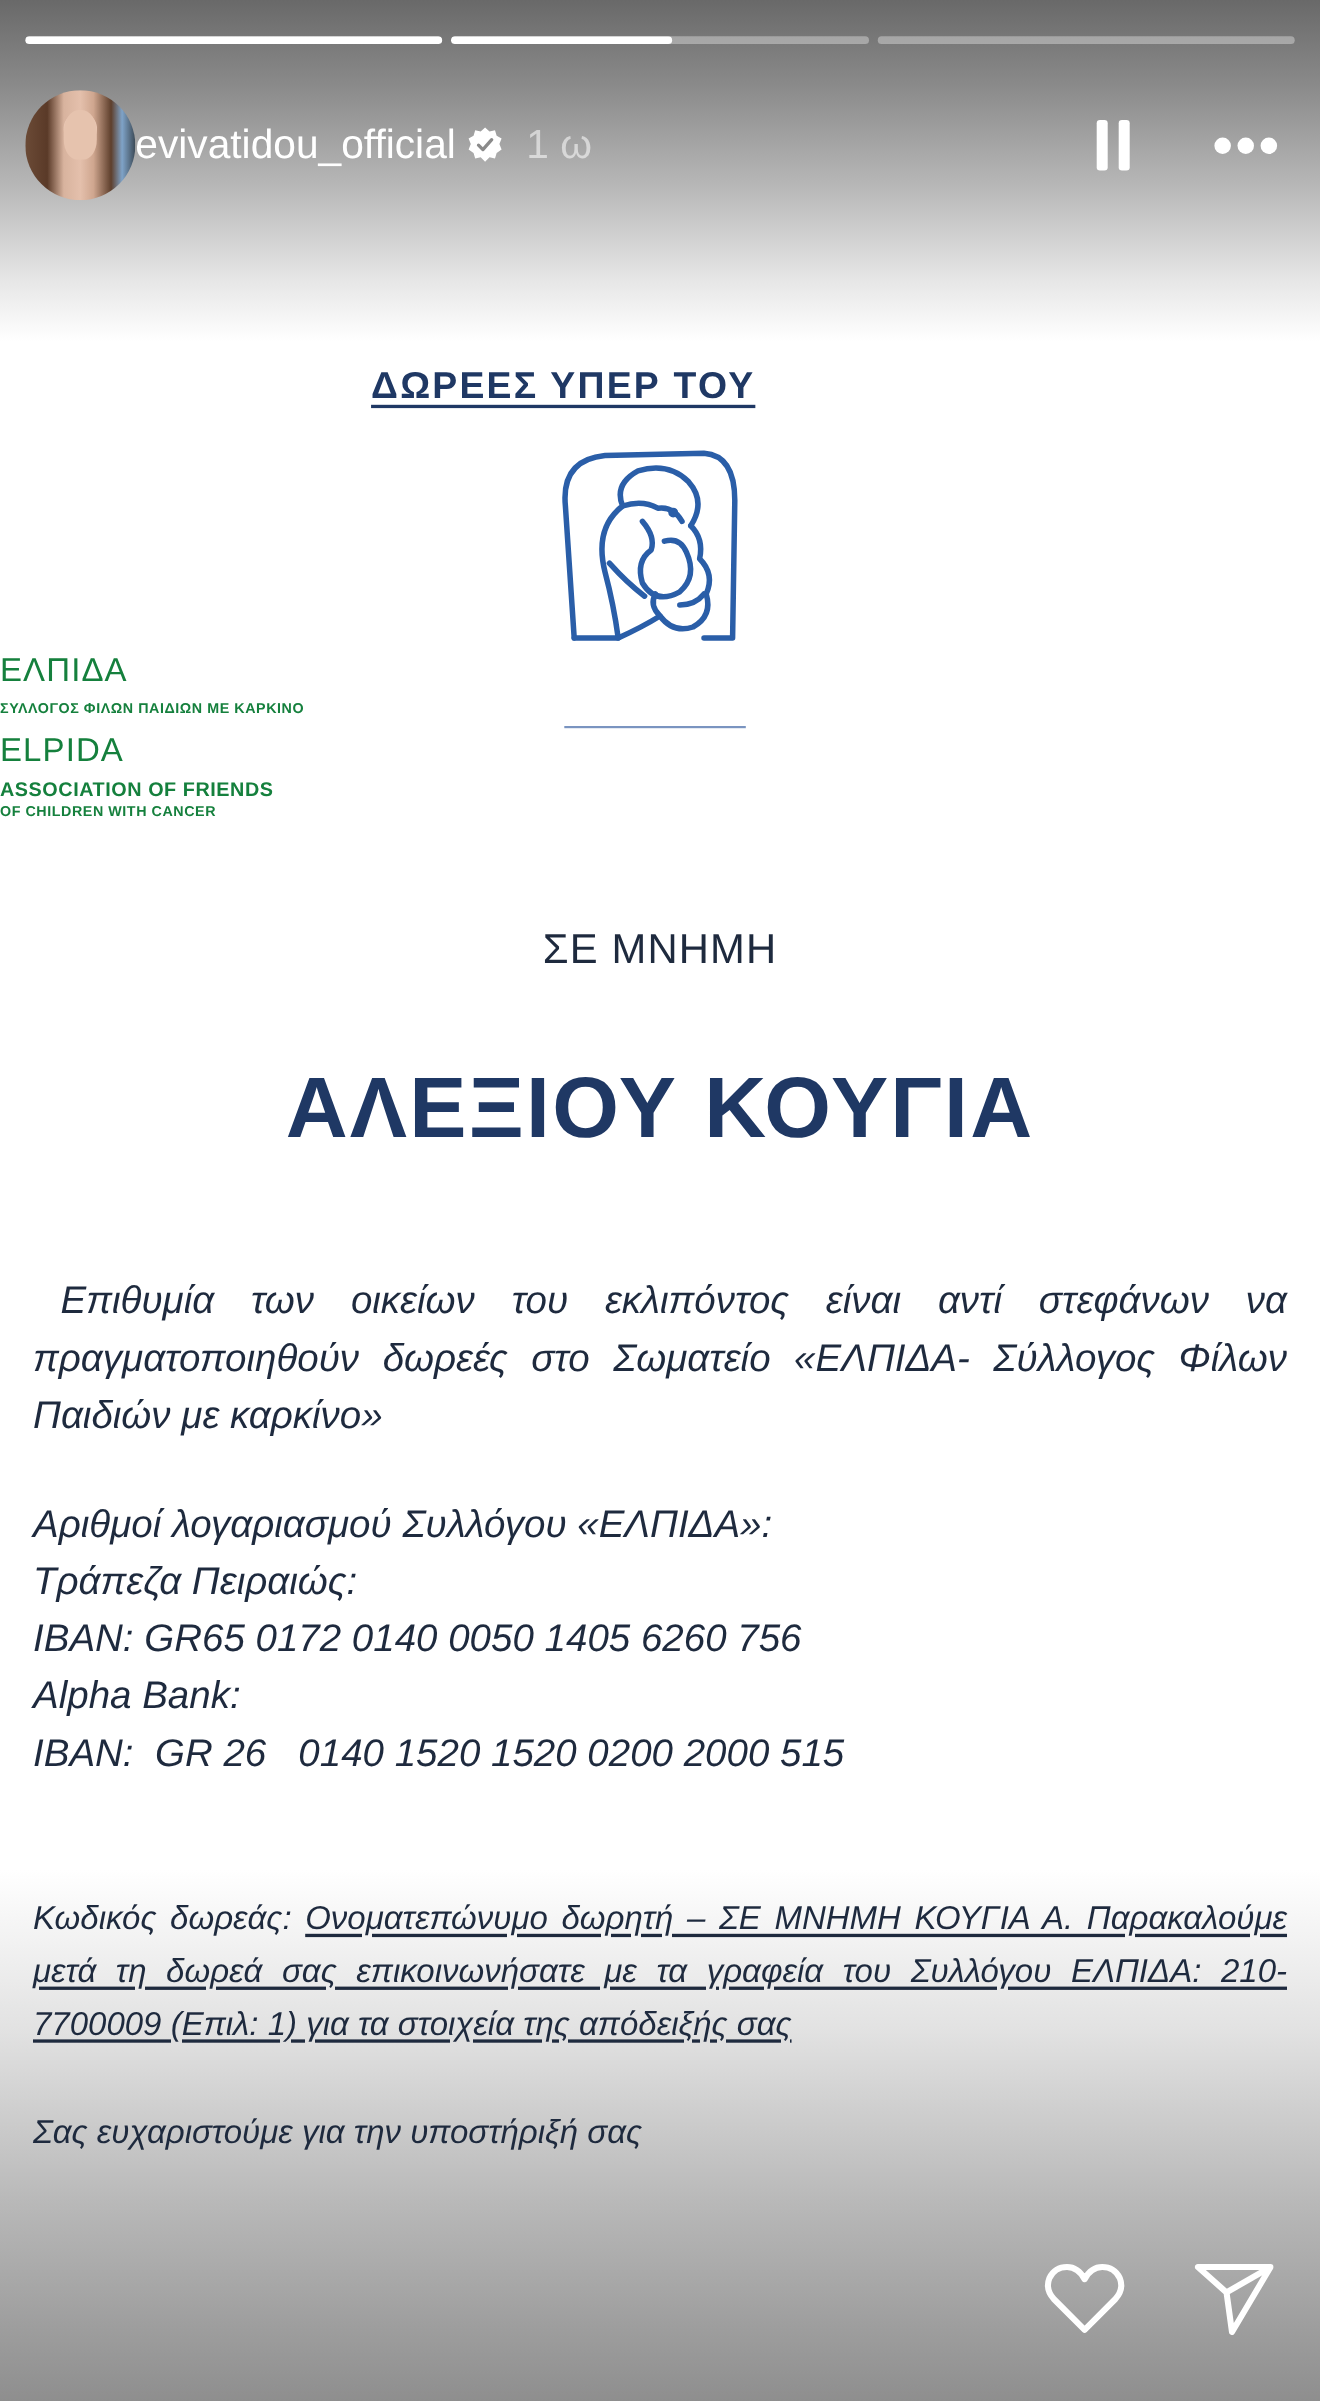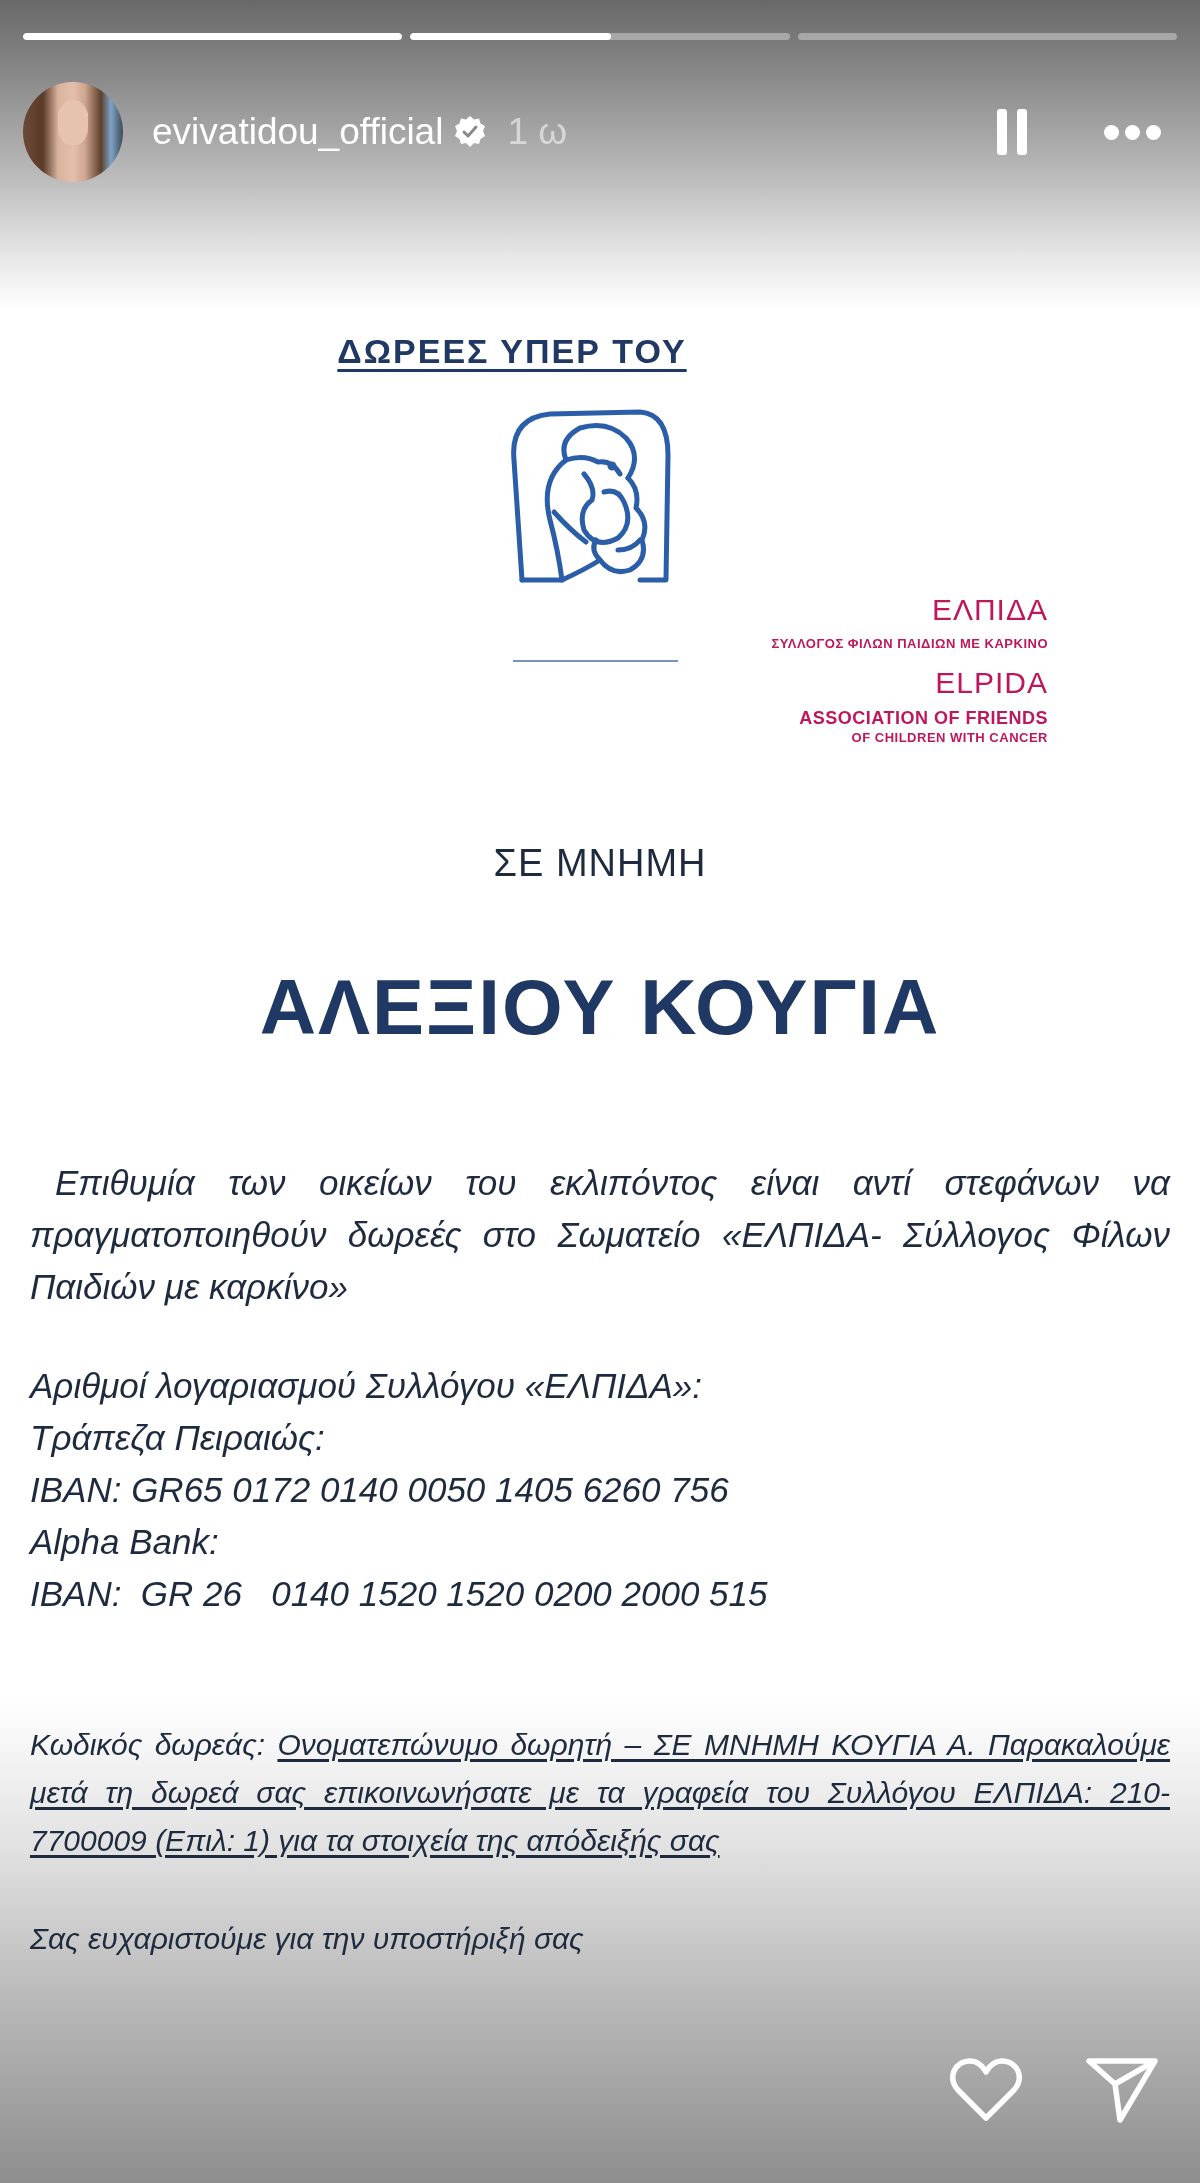--- a/index.html
+++ b/index.html
@@ -29,38 +29,38 @@
   .avatar {
     width: 100px; height: 100px; border-radius: 50%; overflow: hidden; flex: none;
     background: radial-gradient(circle at 50% 35%, #e9c7b5 0 18%, transparent 19%),
                 linear-gradient(90deg, #6b4a36 0%, #5a3a28 20%, #d8b39e 35%, #e4c0ac 50%, #cfa68f 62%, #5e3f2c 78%, #7fa3c8 88%, #3c4a56 100%);
     position: relative;
   }
   .avatar::after {
     content: ""; position: absolute; left: 35%; top: 18%; width: 30%; height: 45%;
     border-radius: 45% 45% 40% 40%; background: #e6c3ae;
   }
-  .username { margin-left: 29px; font-size: 37px; color: #ffffff; letter-spacing: 0px; }
+  .username { font-size: 37px; color: #ffffff; letter-spacing: 0px; }
   .verified { margin-left: 10px; width: 34px; height: 34px; display: inline-flex; }
   .timeago { margin-left: 20px; font-size: 37px; color: rgba(255,255,255,0.55); text-align: right; }
   .spacer { flex: 1; }
   .pause-btn { width: 50px; height: 60px; display: flex; align-items: center; justify-content: center; gap: 10px; margin-right: 60px; cursor: pointer; }
   .pause-btn span { display: block; width: 10px; height: 46px; background: #fff; border-radius: 3px; }
   .more-btn { width: 70px; height: 40px; display: flex; align-items: center; justify-content: center; gap: 6px; cursor: pointer; margin-right: 10px; }
   .more-btn span { width: 15px; height: 15px; border-radius: 50%; background: #fff; display: block; }
 
   
   .doc { position: absolute; left: 0; top: 0; width: 1200px; }
   .heading-top {
     position: absolute; top: 332px; left: 0; width: 1024px; text-align: center;
     font-family: "Liberation Sans", sans-serif; font-weight: bold; font-size: 34px;
     color: #1f3864; text-decoration: underline; text-underline-offset: 6px; letter-spacing: 2px;
   }
   .logo-box { position: absolute; top: 400px; left: 500px; width: 180px; height: 188px; }
-  .logo-text { position: absolute; left: 0; width: 1048px; text-align: right; color: #be185d; }
+  .logo-text { position: absolute; left: 0; width: 1048px; text-align: left; color: #15803d; }
   .logo-gr-name { top: 593px; font-size: 30px; letter-spacing: 1px; }
   .logo-gr-sub { top: 636px; font-size: 13px; font-weight: bold; letter-spacing: 0.5px; }
   .logo-divider { position: absolute; top: 660px; left: 513px; width: 165px; height: 2px; background: #7a94c0; }
   .logo-en-name { top: 666px; font-size: 30px; letter-spacing: 1px; }
   .logo-en-sub1 { top: 708px; font-size: 18px; font-weight: bold; letter-spacing: 0.5px; }
   .logo-en-sub2 { top: 730px; font-size: 13px; font-weight: bold; letter-spacing: 0.5px; }
 
   .memory-label { position: absolute; top: 842px; left: 0; width: 1200px; text-align: center; font-size: 38px; color: #1e2a3e; letter-spacing: 1px; }
   .deceased-name { position: absolute; top: 962px; left: 0; width: 1200px; text-align: center; font-size: 78px; font-weight: bold; color: #1f3864; letter-spacing: 2px; }
 

